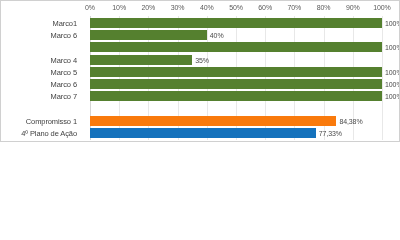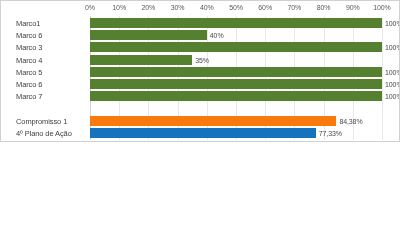--- a/index.html
+++ b/index.html
@@ -77,21 +77,22 @@
     left: 0;
     width: 100%;
     height: 12px;
   }
   .row-label {
     position: absolute;
     right: 0;
     top: 50%;
     transform: translateY(-50%);
     width: 74px;
-    padding-right: 3px;
+    text-align: right;
+    padding-right: 13px;
     box-sizing: border-box;
     font-size: 7.5px;
     color: #3f3f3f;
     white-space: nowrap;
     letter-spacing: -0.1px;
   }
   .label-slot {
     position: absolute;
     left: 0;
     top: 0;
@@ -157,23 +158,20 @@
           <div class="bar-value" style="left: 381px;">100%</div>
         </div>
         <div class="bar-row" style="top: 13.2px;">
           <div class="label-slot">
             <div class="row-label">Marco 6</div>
           </div>
           <div class="bar" style="left: 89px; width: 116.8px; background: rgb(85, 128, 47);"></div>
           <div class="bar-value" style="left: 205.8px;">40%</div>
         </div>
         <div class="bar-row" style="top: 25.4px;">
-          <div class="label-slot">
-            <div class="row-label">Marco 3</div>
-          </div>
           <div class="bar" style="left: 89px; width: 292px; background: rgb(85, 128, 47);"></div>
           <div class="bar-value" style="left: 381px;">100%</div>
         </div>
         <div class="bar-row" style="top: 37.6px;">
           <div class="label-slot">
             <div class="row-label">Marco 4</div>
           </div>
           <div class="bar" style="left: 89px; width: 102.2px; background: rgb(85, 128, 47);"></div>
           <div class="bar-value" style="left: 191.2px;">35%</div>
         </div>

